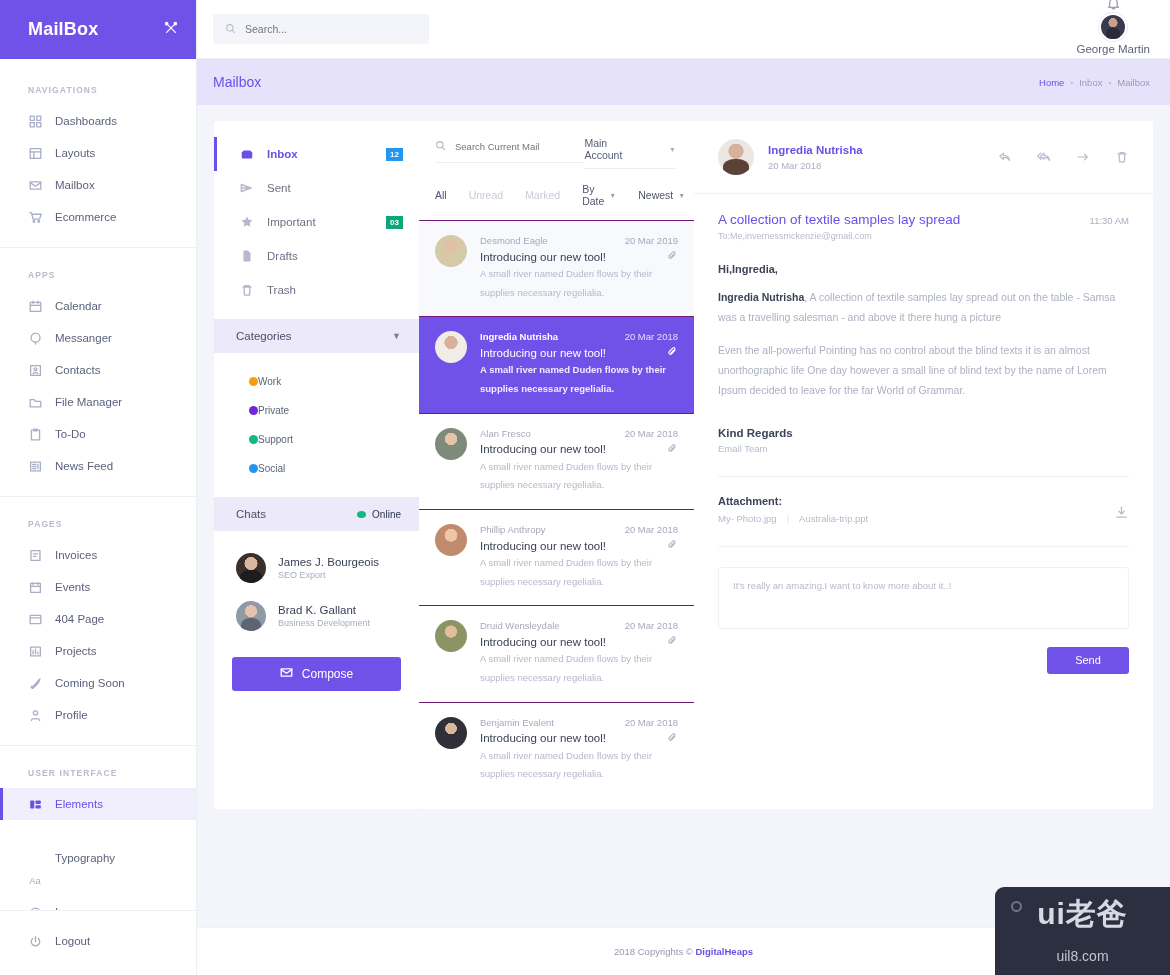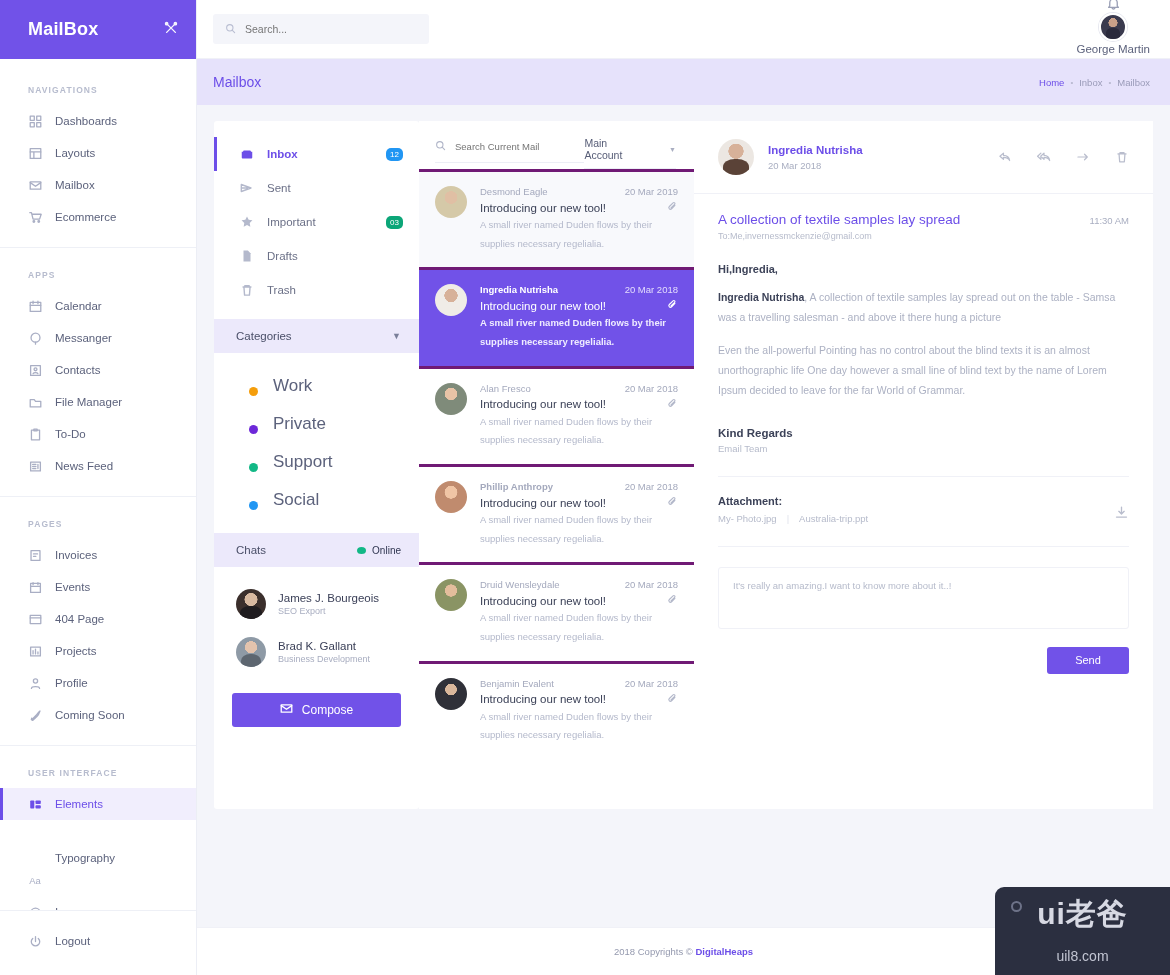--- a/index.html
+++ b/index.html
@@ -89,30 +89,30 @@
   .folders { width: 205px; flex: 0 0 205px; border-radius: 3px; height: 688px; overflow: hidden;}
   .fold-list { padding: 16px 0 12px 0; }
   .fold {
     display: flex; align-items: center; gap: 13px; padding: 10px 16px 10px 26px;
     font-size: 11.5px; color: #6b7087; cursor: pointer; position: relative;
   }
   .fold .fic { width: 14px; color: #b4b9cc; display: flex; }
   .fold.active { color: #6c4ee8; font-weight: bold; }
   .fold.active .fic { color: #6c4ee8; }
   .fold.active::before { content:""; position:absolute; left:0; top:0; bottom:0; width:3px; background:#6c4ee8; }
-  .badge { margin-left: auto; font-size: 8px; color: #fff; border-radius: 5px; padding: 2px 4px; min-width: 16px; text-align: center; font-weight:normal;}
+  .badge { margin-left: auto; font-size: 8px; color: #fff; border-radius: 0; padding: 2px 4px; min-width: 16px; text-align: center; font-weight:bold;}
   .badge.blue { background: #2196f3; }
   .badge.green { background: #0ca678; }
   .sec-head {
     background: #ece9fb; padding: 11px 18px 11px 22px; display: flex; align-items: center;
     font-size: 11.5px; color: #4a4f68;
   }
   .sec-head .chev { margin-left: auto; color: #7a7f99; font-size: 9px; }
   .cat-list { padding: 14px 0 14px 0; }
-  .cat { display: flex; align-items: flex-end; gap: 15px; padding: 9px 0 9px 35px; font-size: 17px; color: #5c627c; cursor:pointer;}
+  .cat { display: flex; align-items: center; padding: 9px 0 9px 35px; font-size: 10px; color: #5c627c; cursor:pointer;}
   .dot { width: 9px; height: 9px; border-radius: 50%; flex: 0 0 9px; }
   .chats-head .online { margin-left: auto; font-size: 10px; color: #2f3550; display:flex; align-items:center; gap:6px;}
   .chat-list { padding: 14px 18px 0 18px;}
   .chat { display: flex; align-items: center; gap: 12px; padding: 8px 0 10px 4px;}
   .chat-av { width: 30px; height: 30px; border-radius: 50%; flex: 0 0 30px; overflow:hidden; position:relative;}
   .av1 { background: radial-gradient(circle at 50% 35%, #d8b9a0 0 26%, #3b2f2c 27% 100%); }
   .av1::after{content:"";position:absolute;left:14%;top:58%;width:72%;height:48%;border-radius:45% 45% 0 0;background:#1f1c1f;}
   .av2 { background: radial-gradient(circle at 50% 34%, #e3c3ad 0 24%, #8e9aa6 25% 100%); }
   .av2::after{content:"";position:absolute;left:16%;top:56%;width:68%;height:50%;border-radius:45% 45% 0 0;background:#5d6670;}
   .chat-nm { font-size: 11.5px; color: #3b4058; }
@@ -133,21 +133,21 @@
   .ml-acct { margin-left: auto; display:flex; align-items:center; gap:22px; border-bottom:1px solid #eceef5; padding-bottom:7px;}
   .ml-acct span { font-size: 10.5px; color: #565c76; }
   .ml-filters { display: flex; align-items: center; gap: 22px; padding: 14px 18px 13px 16px; }
   .flt { font-size: 10.5px; color: #c8ccda; cursor: pointer; display:flex; align-items:center; gap:5px;}
   .flt.on { color: #4d5370; }
   .flt.sel { color: #50566f; }
   .flt .cv { font-size: 7px; color: #9aa0b5;}
   .mail-scroll { height: 598px; overflow: hidden; }
   .mail {
     display: flex; gap: 13px; padding: 14px 16px 16px 16px; cursor: pointer;
-    border-top: 3px solid #701a75;
+    border-top: 1px solid #701a75;
   }
   .mail.alt { background: #f8f9fc; }
   .mail.sel { background: #7152e8; }
   .m-av { width: 32px; height: 32px; border-radius: 50%; flex: 0 0 32px; position: relative; overflow: hidden;}
   .m-body { flex: 1; min-width: 0;}
   .m-row1 { display: flex; align-items: baseline; }
   .m-from { font-size: 9.5px; color: #a4a9bd; }
   .m-date { margin-left: auto; font-size: 9.5px; color: #a4a9bd; text-align: center; }
   .m-subj { font-size: 11.5px; color: #3c4258; margin-top: 4px; display: flex; align-items: center;}
   .m-clip { margin-left: auto; color: #b3b8ca; }
@@ -361,34 +361,34 @@
             <svg viewBox="0 0 16 16">
               <rect x="2" y="2.5" width="12" height="11"></rect>
               <path d="M5 11V7M8 11V5M11 11V8.5"></path>
             </svg>
           </span>
         <span>Projects</span>
       </div>
       <div class="sb-item">
         <span class="ic">
             <svg viewBox="0 0 16 16">
+              <path d="M3 13c2-1 3.5-3 5.5-5S12 3 13.5 2.5C13 4 12 7 10 9s-4 4-5.5 5z"></path>
+              <path d="M3 13l1.8-.3M3 13l.3-1.8"></path>
+            </svg>
+          </span>
+        <span>Coming Soon</span>
+      </div>
+      <div class="sb-item">
+        <span class="ic">
+            <svg viewBox="0 0 16 16">
               <circle cx="8" cy="5" r="2.6"></circle>
               <path d="M3 14c0-3 10-3 10 0"></path>
             </svg>
           </span>
         <span>Profile</span>
-      </div>
-      <div class="sb-item">
-        <span class="ic">
-            <svg viewBox="0 0 16 16">
-              <path d="M3 13c2-1 3.5-3 5.5-5S12 3 13.5 2.5C13 4 12 7 10 9s-4 4-5.5 5z"></path>
-              <path d="M3 13l1.8-.3M3 13l.3-1.8"></path>
-            </svg>
-          </span>
-        <span>Coming Soon</span>
       </div>
 
       <div class="sb-divider"></div>
       <div class="sb-section">USER INTERFACE</div>
       <div class="sb-item active">
         <span class="ic">
             <svg class="f" viewBox="0 0 16 16">
               <rect x="1.5" y="3" width="5" height="10" rx="1"></rect>
               <rect x="8" y="3" width="6.5" height="4.5" rx="1"></rect>
               <rect x="8" y="9" width="6.5" height="4" rx="1"></rect>
@@ -592,20 +592,33 @@
                     <path d="M10.4 10.4L14 14"></path>
                   </svg></span>
               <input type="text" placeholder="Search Current Mail" style="">
             </div>
             <div class="ml-acct">
               <span>Main Account</span>
               <span class="cv" style="font-size:7px;color:#a9aec1">▼</span>
             </div>
           </div>
         </div>
+        <div class="ml-filters">
+          <span class="flt on">All</span>
+          <span class="flt">Unread</span>
+          <span class="flt">Marked</span>
+          <span class="flt sel">
+            <b style="font-weight:normal">By Date</b>
+            <i class="cv">▼</i>
+          </span>
+          <span class="flt sel">
+            <b style="font-weight:normal">Newest</b>
+            <i class="cv">▼</i>
+          </span>
+        </div>
 
         <div class="mail-scroll">
           <div class="mail alt">
             <span class="m-av" style="background:radial-gradient(circle at 50% 36%,#e0bfa4 0 24%,#d5c9a8 25% 100%)"></span>
             <span class="m-body">
               <span class="m-row1">
                 <b class="m-from" style="font-weight:normal">Desmond Eagle</b>
                 <b class="m-date" style="font-weight:normal">20 Mar 2019</b>
               </span>
               <span class="m-subj">
@@ -649,21 +662,21 @@
                     </svg></i>
               </span>
               <span class="m-prev">A small river named Duden flows by their supplies necessary regelialia.</span>
             </span>
           </div>
 
           <div class="mail">
             <span class="m-av" style="background:radial-gradient(circle at 50% 35%,#f0c5a5 0 24%,#c08b6e 25% 100%)"></span>
             <span class="m-body">
               <span class="m-row1">
-                <b class="m-from" style="font-weight:bold">Phillip Anthropy</b>
+                <b class="m-from" style="font-weight:normal">Phillip Anthropy</b>
                 <b class="m-date" style="font-weight:normal">20 Mar 2018</b>
               </span>
               <span class="m-subj">
                 <b style="font-weight:normal">Introducing our new tool!</b>
                 <i class="m-clip"><svg viewBox="0 0 16 16" width="11" height="11">
                       <path d="M11.5 6.5l-4.8 4.8a2.3 2.3 0 0 1-3.3-3.3l5.4-5.4a1.6 1.6 0 0 1 2.3 2.3l-5.3 5.3"></path>
                     </svg></i>
               </span>
               <span class="m-prev">A small river named Duden flows by their supplies necessary regelialia.</span>
             </span>

